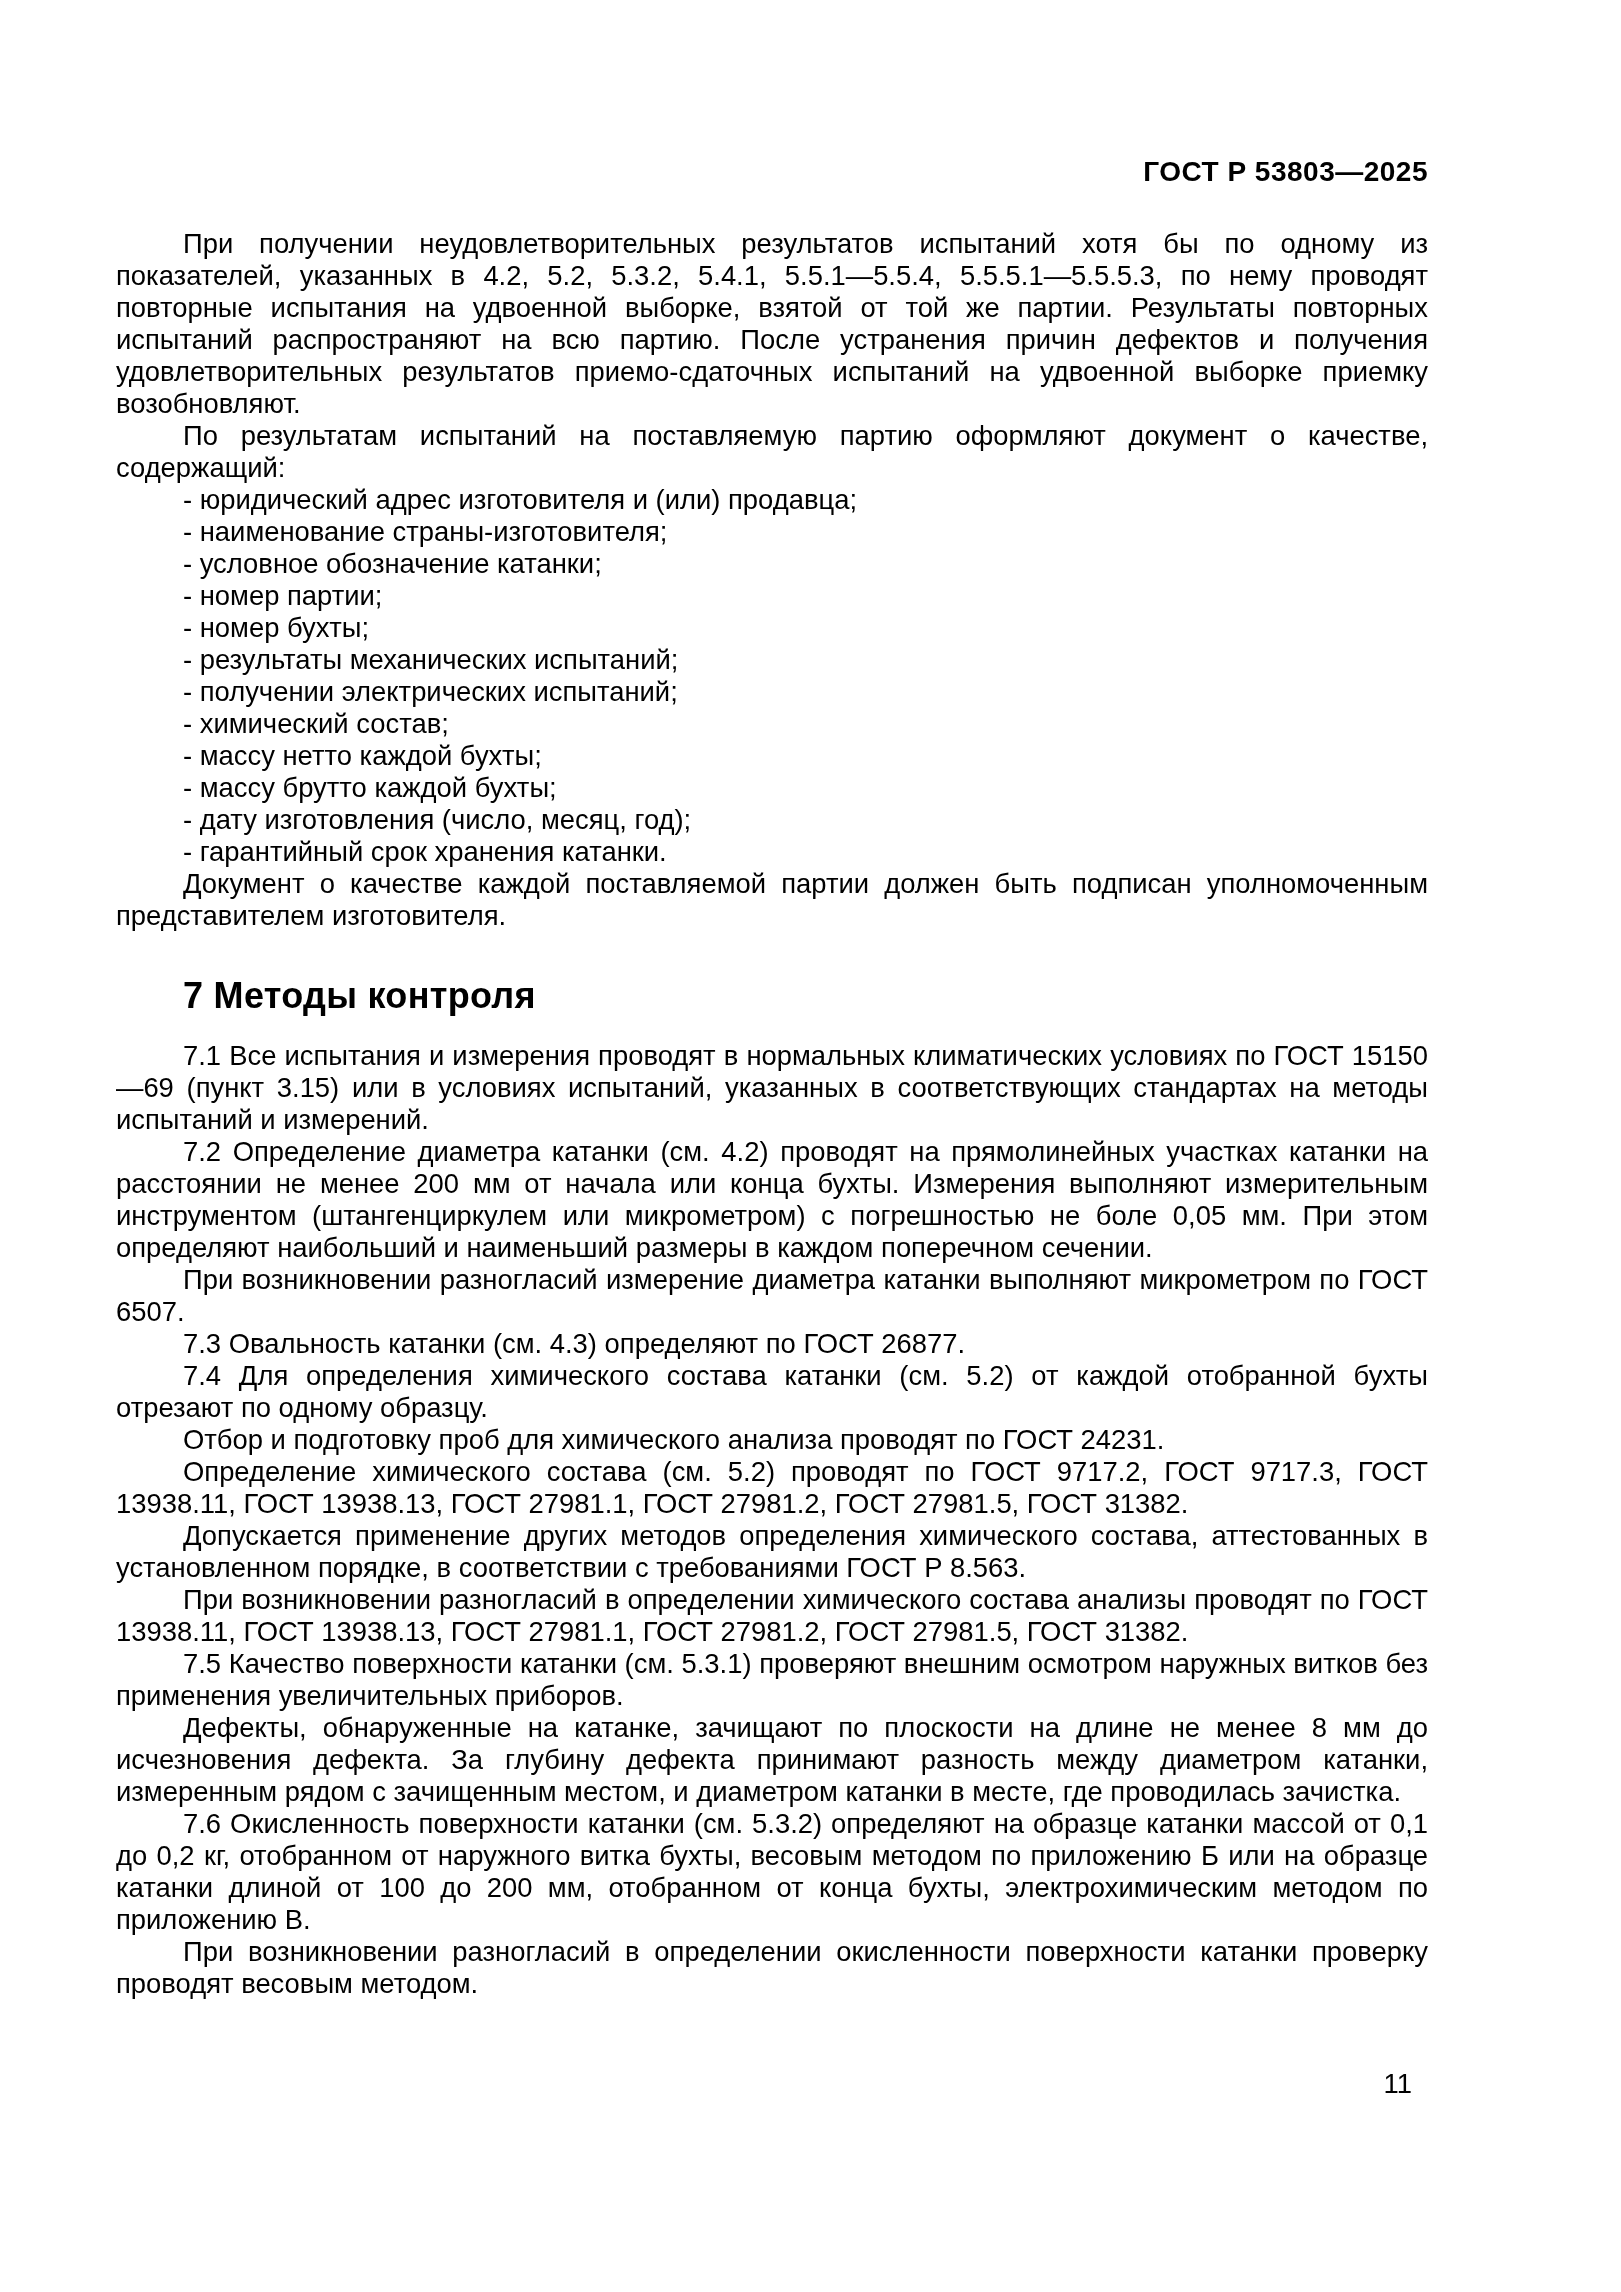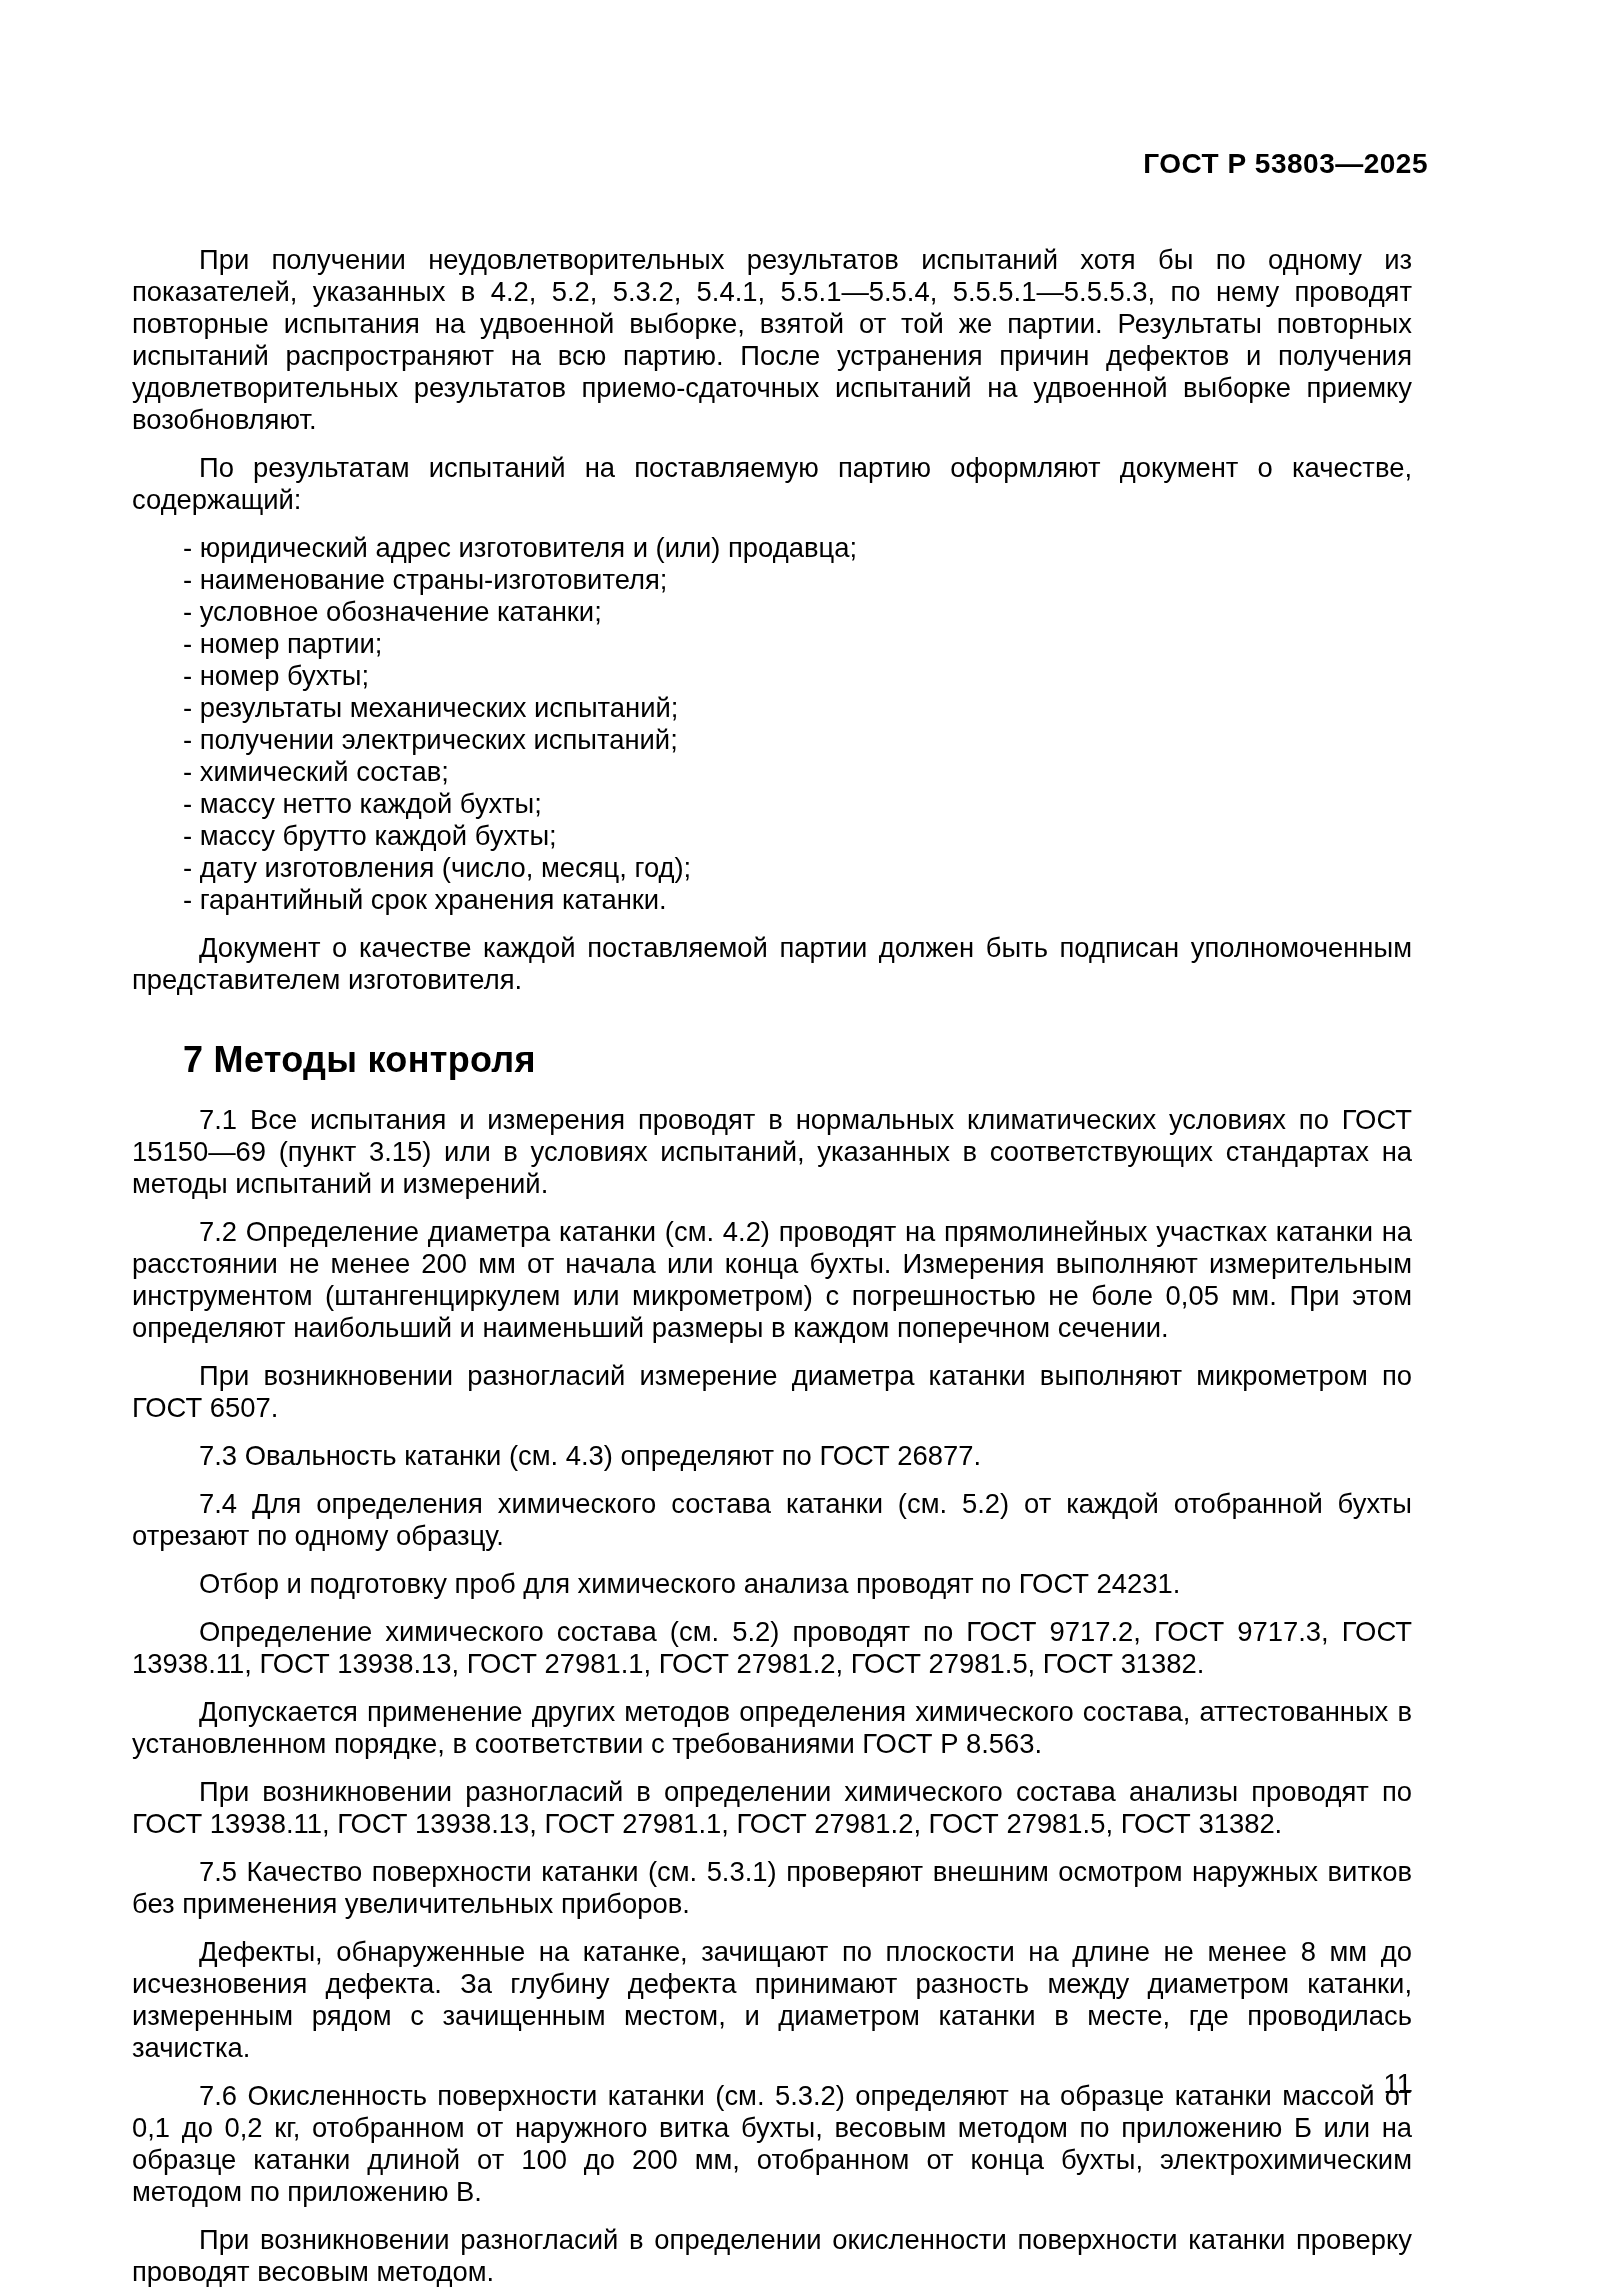--- a/index.html
+++ b/index.html
@@ -7,40 +7,40 @@
     position: relative;
     width: 1621px;
     height: 2293px;
     background: #ffffff;
     color: #000000;
     font-family: "Liberation Sans", sans-serif;
     overflow: hidden;
   }
   .doc-header {
     position: absolute;
-    top: 147px;
+    top: 155px;
     left: 116px;
     width: 1312px;
     text-align: right;
     font-weight: bold;
     font-size: 28px;
     line-height: 33px;
     letter-spacing: 0.5px;
   }
   .content {
     position: absolute;
     top: 228px;
     left: 116px;
     width: 1312px;
     font-size: 27.4px;
     line-height: 32px;
     text-align: justify;
   }
   .para {
-    margin: 16px;
+    margin: 0;
     text-indent: 67px;
   }
   .items {
     margin: 0;
     padding: 0;
     list-style: none;
   }
   .item {
     margin: 0 0 0 67px;
     text-align: left;

